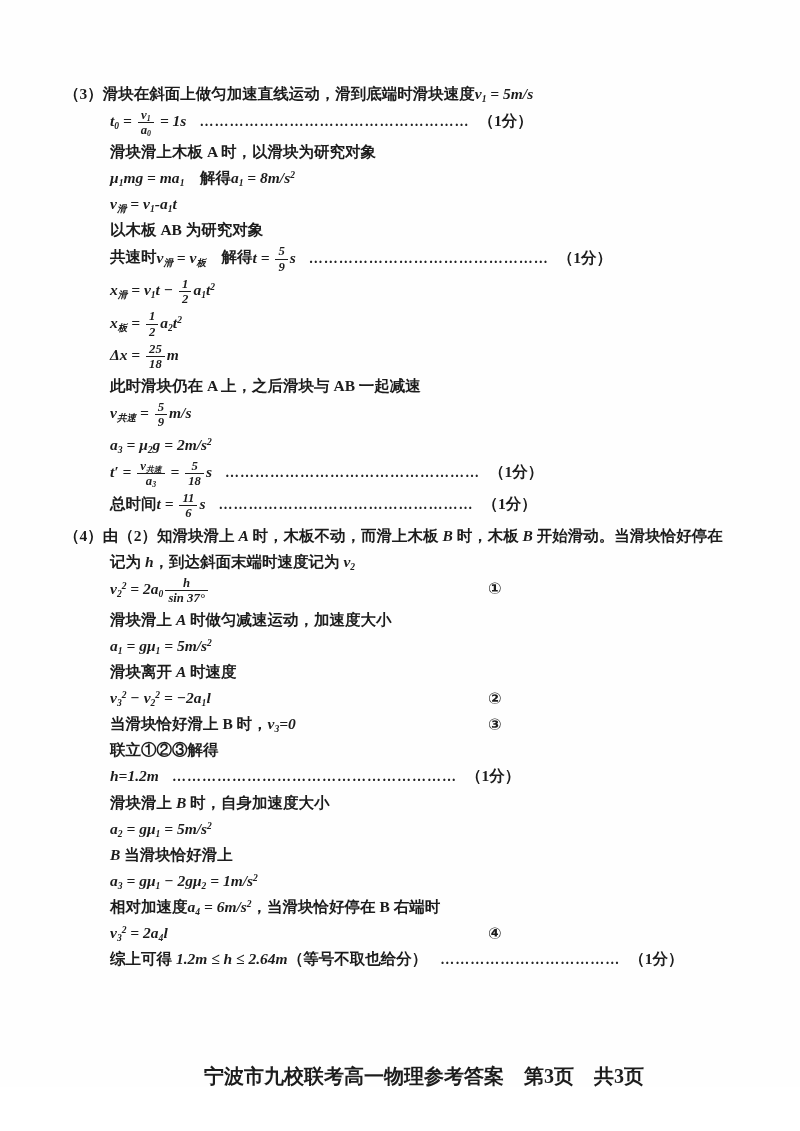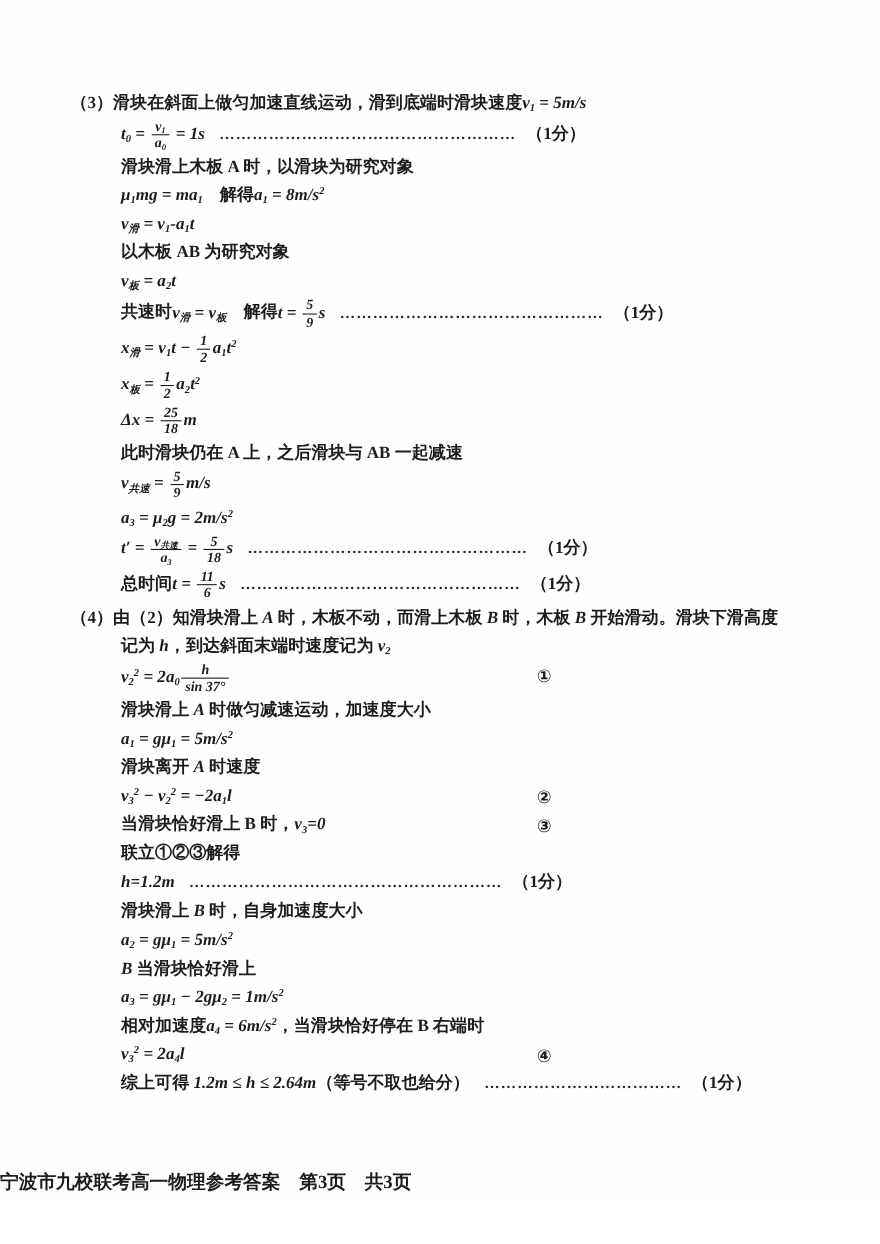--- a/index.html
+++ b/index.html
@@ -68,47 +68,48 @@
     position:absolute;
     left:424px;top:1px;
     font-weight:600;
     font-style:normal;
     font-size:16px;
     font-family:"DejaVu Sans","Liberation Serif",sans-serif;
   }
   .footer{
     position:absolute;
     top:1063px;left:0;right:0;
+    text-align:center;
     font-weight:600;
-    font-size:17px;
+    font-size:20px;
     color:#1c1c1c;
+    padding-left:48px;
   }
 </style>
 </head>
 <body>
 
 <div class="page">
   <div class="content">
       <div class="line l0"><span class="cjk">（3）滑块在斜面上做匀加速直线运动，滑到底端时滑块速度</span><span class="math">v<sub>1</sub> = 5m/s</span></div>
       <div class="line l1"><span class="math">t<sub>0</sub> = <span class="frac"><span class="fnum">v<sub>1</sub></span><span class="fden">a<sub>0</sub></span></span> = 1s</span><span class="dots">………………………………………………</span><span class="score">（1分）</span></div>
       <div class="line l1"><span class="cjk">滑块滑上木板 A 时，以滑块为研究对象</span></div>
       <div class="line l1"><span class="math">μ<sub>1</sub>mg = ma<sub>1</sub></span><span class="cjk">　解得</span><span class="math">a<sub>1</sub> = 8m/s<sup>2</sup></span></div>
       <div class="line l1"><span class="math">v<sub>滑</sub> = v<sub>1</sub>-a<sub>1</sub>t</span></div>
       <div class="line l1"><span class="cjk">以木板 AB 为研究对象</span></div>
-      <div class="line l1"><span class="math">v<sub>板</sub> = a<sub>2</sub>t</span></div>
       <div class="line l1"><span class="cjk">共速时</span><span class="math">v<sub>滑</sub> = v<sub>板</sub></span><span class="cjk">　解得</span><span class="math">t = <span class="frac"><span class="fnum">5</span><span class="fden">9</span></span>s</span><span class="dots">…………………………………………</span><span class="score">（1分）</span></div>
       <div class="line l1"><span class="math">x<sub>滑</sub> = v<sub>1</sub>t − <span class="frac"><span class="fnum">1</span><span class="fden">2</span></span>a<sub>1</sub>t<sup>2</sup></span></div>
       <div class="line l1"><span class="math">x<sub>板</sub> = <span class="frac"><span class="fnum">1</span><span class="fden">2</span></span>a<sub>2</sub>t<sup>2</sup></span></div>
       <div class="line l1"><span class="math">Δx = <span class="frac"><span class="fnum">25</span><span class="fden">18</span></span>m</span></div>
       <div class="line l1"><span class="cjk">此时滑块仍在 A 上，之后滑块与 AB 一起减速</span></div>
       <div class="line l1"><span class="math">v<sub>共速</sub> = <span class="frac"><span class="fnum">5</span><span class="fden">9</span></span>m/s</span></div>
       <div class="line l1"><span class="math">a<sub>3</sub> = μ<sub>2</sub>g = 2m/s<sup>2</sup></span></div>
       <div class="line l1"><span class="math">t′ = <span class="frac"><span class="fnum">v<sub>共速</sub></span><span class="fden">a<sub>3</sub></span></span> = <span class="frac"><span class="fnum">5</span><span class="fden">18</span></span>s</span><span class="dots">……………………………………………</span><span class="score">（1分）</span></div>
       <div class="line l1"><span class="cjk">总时间</span><span class="math">t = <span class="frac"><span class="fnum">11</span><span class="fden">6</span></span>s</span><span class="dots">……………………………………………</span><span class="score">（1分）</span></div>
-      <div class="line l0"><span class="cjk">（4）由（2）知滑块滑上 </span><span class="math">A</span><span class="cjk"> 时，木板不动，而滑上木板 </span><span class="math">B</span><span class="cjk"> 时，木板 </span><span class="math">B</span><span class="cjk"> 开始滑动。滑块下滑高度</span></div>
+      <div class="line l0"><span class="cjk">（4）由（2）知滑块滑上 </span><span class="math">A</span><span class="cjk"> 时，木板不动，而滑上木板 </span><span class="math">B</span><span class="cjk"> 时，木板 </span><span class="math">B</span><span class="cjk"> 开始滑动。当滑块恰好停在</span></div>
       <div class="line l1"><span class="cjk">记为 </span><span class="math">h</span><span class="cjk">，到达斜面末端时速度记为 </span><span class="math">v<sub>2</sub></span></div>
       <div class="line l1"><span class="math">v<sub>2</sub><sup>2</sup> = 2a<sub>0</sub><span class="frac"><span class="fnum">h</span><span class="fden">sin 37°</span></span></span><span class="tag">①</span></div>
       <div class="line l1"><span class="cjk">滑块滑上 </span><span class="math">A</span><span class="cjk"> 时做匀减速运动，加速度大小</span></div>
       <div class="line l1"><span class="math">a<sub>1</sub> = gμ<sub>1</sub> = 5m/s<sup>2</sup></span></div>
       <div class="line l1"><span class="cjk">滑块离开 </span><span class="math">A</span><span class="cjk"> 时速度</span></div>
       <div class="line l1"><span class="math">v<sub>3</sub><sup>2</sup> − v<sub>2</sub><sup>2</sup> = −2a<sub>1</sub>l</span><span class="tag">②</span></div>
       <div class="line l1"><span class="cjk">当滑块恰好滑上 B 时，</span><span class="math">v<sub>3</sub>=0</span><span class="tag">③</span></div>
       <div class="line l1"><span class="cjk">联立①②③解得</span></div>
       <div class="line l1"><span class="math">h=1.2m</span><span class="dots">…………………………………………………</span><span class="score">（1分）</span></div>
       <div class="line l1"><span class="cjk">滑块滑上 </span><span class="math">B</span><span class="cjk"> 时，自身加速度大小</span></div>

